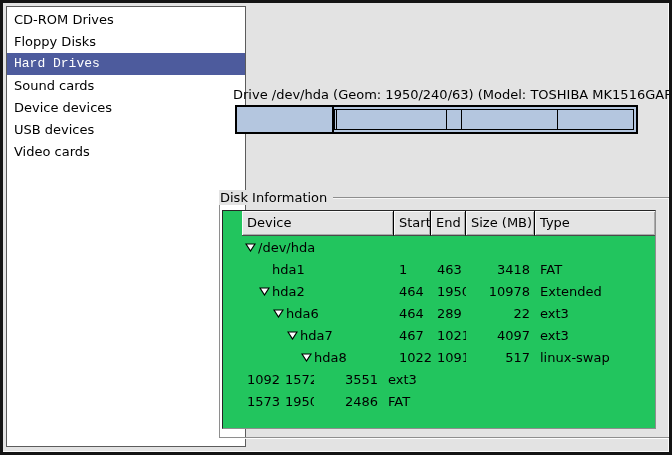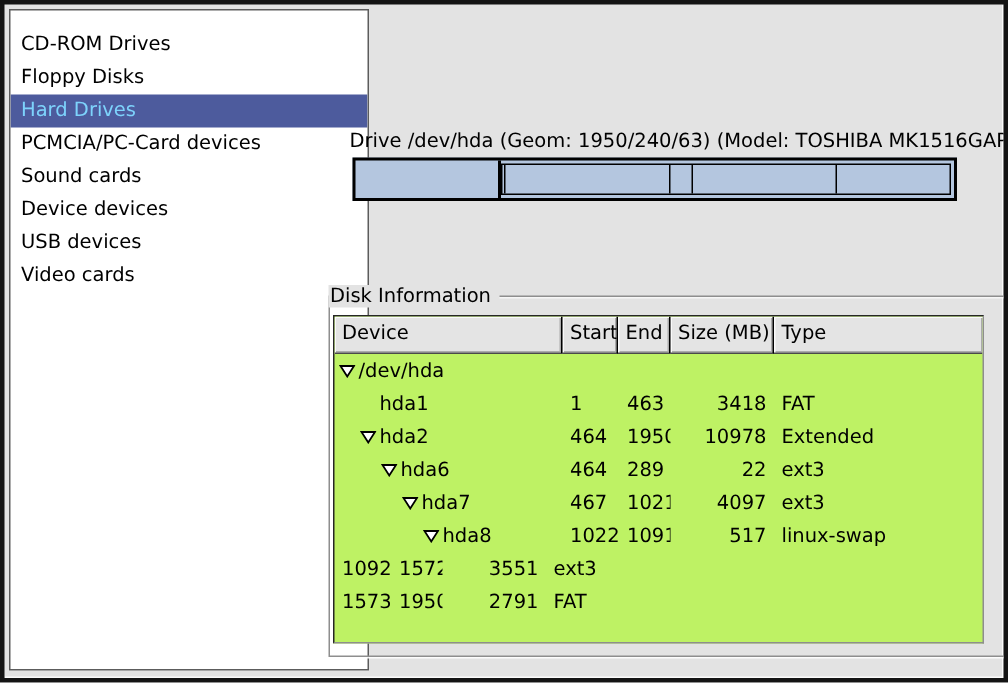--- a/index.html
+++ b/index.html
@@ -7,27 +7,27 @@
     position:relative;width:672px;height:455px;box-sizing:border-box;
     border:3px solid #141414;background:#e3e3e3;
     font-family:"DejaVu Sans","Liberation Sans",sans-serif;color:#000;
     box-shadow:inset -1px -1px 0 #fbfbfb;
     overflow:hidden;
   }
   
   .sidebar{
     position:absolute;left:3px;top:3px;width:240px;height:441px;
     background:#fff;border:1px solid #5c5c5c;box-sizing:border-box;
-    padding-top:12px;overflow:hidden;
+    padding-top:2px;overflow:hidden;
   }
   .sb-item{
     height:22px;line-height:22px;padding-left:7px;font-size:13px;
     white-space:nowrap;cursor:default;
   }
-  .sb-item.selected{background:#4d5b9d;color:#7dd3fc;}
+  .sb-item.selected{background:#4d5b9d;color:#ffffff;font-family:Liberation Mono, monospace;}
   
   .drive-title{
     position:absolute;left:230px;top:84px;width:406px;text-align:center;
     font-size:13px;white-space:nowrap;
   }
   
   .part-bar{
     position:absolute;left:232px;top:102px;width:403px;height:29px;
     box-sizing:border-box;border:2px solid #000;background:#b4c6df;
   }
@@ -44,23 +44,24 @@
     box-sizing:border-box;border:1px solid #8e8e8e;
     box-shadow:1px 1px 0 rgba(255,255,255,.9), inset 1px 1px 0 rgba(255,255,255,.7);
   }
   .group-label{
     position:absolute;top:-8px;left:-1px;background:#e3e3e3;
     padding:0 6px 0 1px;font-size:13px;line-height:15px;white-space:nowrap;
   }
   
   .disk-table{
     position:absolute;left:2px;top:12px;width:434px;height:219px;
-    box-sizing:border-box;background:#bef264;
+    box-sizing:border-box;background:#22c55e;
     border:1px solid;border-color:#262626 #8e8e8e #8e8e8e #262626;
     overflow:hidden;
+    padding-left:19px;
   }
   .thead{display:flex;height:25px;background:#e4e4e4;}
   .hcell{
     box-sizing:border-box;font-size:13px;line-height:24px;padding-left:5px;
     border-right:1px solid #000;border-bottom:1px solid #4a4a4a;
     box-shadow:inset 1px 1px 0 #fafafa, inset -1px -1px 0 #ababab;
     white-space:nowrap;overflow:hidden;cursor:default;
   }
   .c-device{width:152px;}
   .c-start{width:37px;}
@@ -81,21 +82,20 @@
 </style>
 </head>
 <body>
 
 <div class="window">
 
   <div class="sidebar">
       <div class="sb-item">CD-ROM Drives</div>
       <div class="sb-item">Floppy Disks</div>
       <div class="sb-item selected" style="background: rgb(77, 91, 157);">Hard Drives</div>
-      <div class="sb-item">PCMCIA/PC-Card devices</div>
       <div class="sb-item">Sound cards</div>
       <div class="sb-item">Device devices</div>
       <div class="sb-item">USB devices</div>
       <div class="sb-item">Video cards</div>
     </div>
 
   <div class="drive-title">Drive /dev/hda (Geom: 1950/240/63) (Model: TOSHIBA MK1516GAP)</div>
 
   <div class="part-bar" style="background: rgb(180, 198, 223);">
     <div class="seg-primary" style="width: 95px;"></div>
@@ -207,20 +207,20 @@
           </div>
           <div class="trow">
             <div class="cell c-start">1092</div>
             <div class="cell c-end">1572</div>
             <div class="cell c-size">3551</div>
             <div class="cell c-type">ext3</div>
           </div>
           <div class="trow">
             <div class="cell c-start">1573</div>
             <div class="cell c-end">1950</div>
-            <div class="cell c-size">2791</div>
+            <div class="cell c-size">2486</div>
             <div class="cell c-type">FAT</div>
           </div>
         </div>
     </div>
   </div>
 
 </div>
 
 </body></html>

